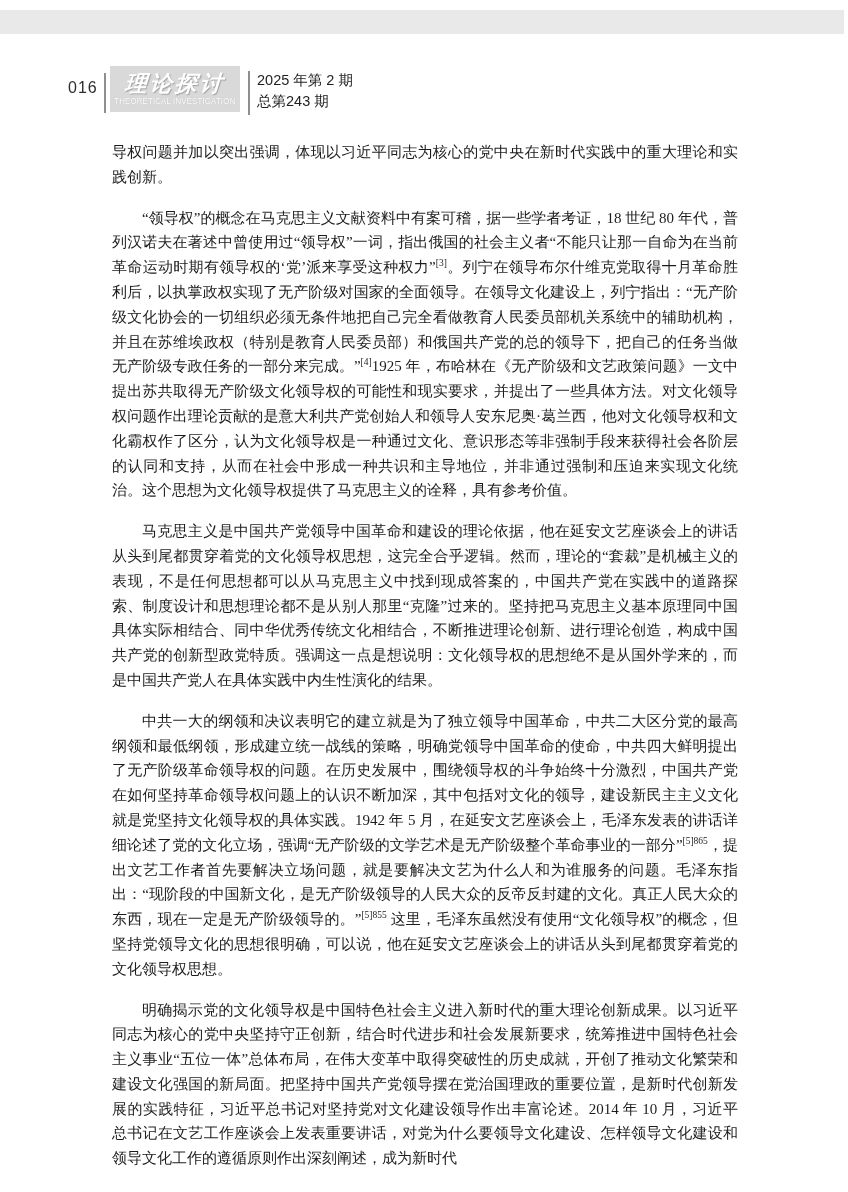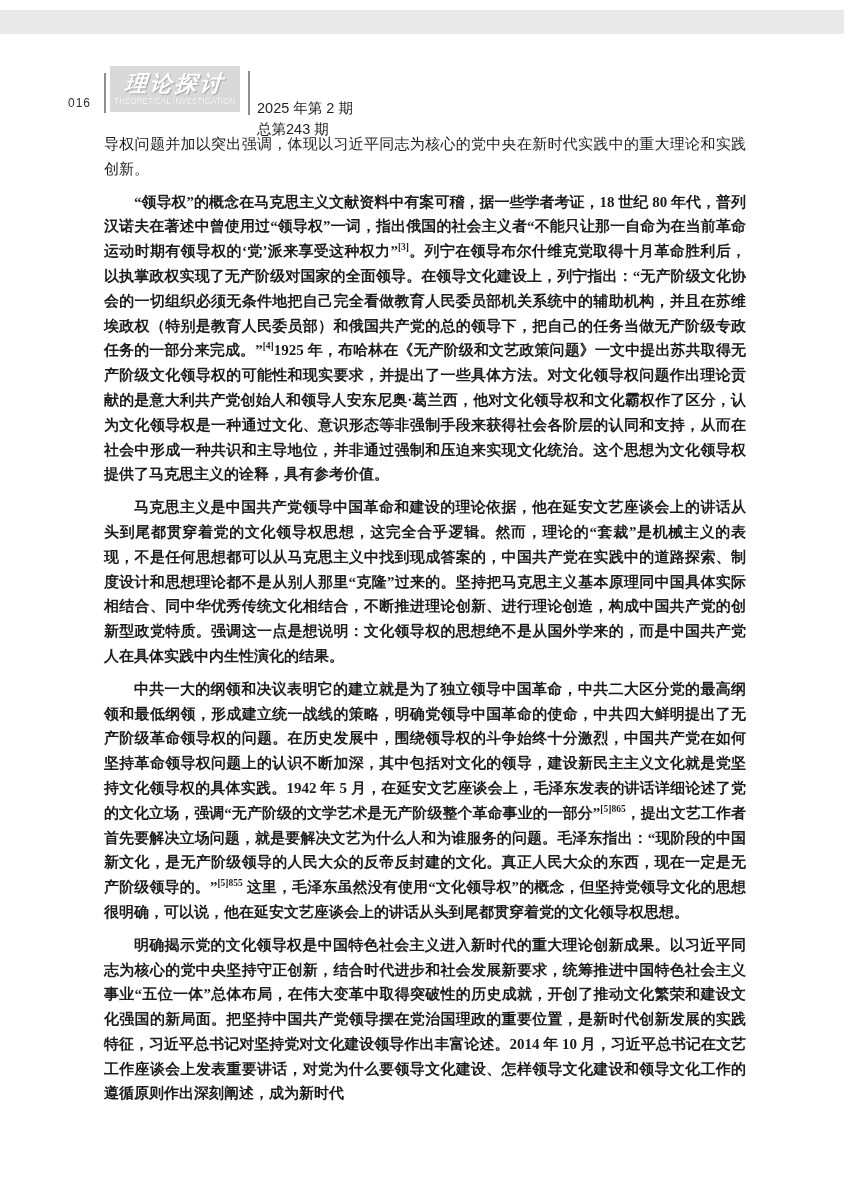--- a/index.html
+++ b/index.html
@@ -10,23 +10,23 @@
   }
   .page { position:absolute; left:0; top:0; width:848px; height:1192px; background:#fff; }
 
   .top-band {
     position:absolute; left:0; top:10px; width:844px; height:24px;
     background:#e9e9e9;
   }
 
   .header { position:absolute; left:0; top:33px; width:848px; height:50px; }
   .page-num {
-    position:absolute; left:68px; top:63px;
+    position:absolute; left:68px; top:46px;
     font-family:"Liberation Sans","DejaVu Sans",sans-serif;
-    font-size:12px; color:#2e2e2e; letter-spacing:1px;
+    font-size:16px; color:#2e2e2e; letter-spacing:1px;
   }
   .vline { position:absolute; width:1.5px; background:#8f8f8f; }
   .vline-1 { left:104px; top:40px; height:40px; }
   .vline-2 { left:248px; top:38px; height:44px; }
 
   .logo-block {
     position:absolute; left:110px; top:33px; width:130px; height:46px;
     background:#d9d9d9; display:flex; flex-direction:column;
     align-items:center; justify-content:center; overflow:hidden;
   }
@@ -39,30 +39,30 @@
   }
   .logo-en {
     font-family:"Liberation Sans","DejaVu Sans",sans-serif;
     font-size:8.5px; line-height:11px; color:#ffffff; letter-spacing:.2px;
     transform:scaleX(.92); white-space:nowrap;
     text-shadow:0 0 1px rgba(120,120,120,.4);
   }
   .issue {
     position:absolute; left:257px; top:37px;
     font-family:"Liberation Sans","DejaVu Sans",sans-serif;
-    font-size:14.5px; line-height:21px; color:#1f1f1f;margin-top:28px;
+    font-size:14.5px; line-height:21px; color:#1f1f1f;
   }
 
   .article {
     position:absolute; left:96px; top:124px; width:658px;
     font-size:15px; line-height:24.8px; color:#1c1c1c;
     text-align:justify; text-justify:inter-ideograph; text-align-last:left;
   }
-  .para { margin:8px; }
-  .para.indent { text-indent:2em;font-weight:bold; }
+  .para { margin:16px; }
+  .para.indent { text-indent:2em; }
   sup.cite {
     font-size:9.5px; line-height:0; vertical-align:super;
     letter-spacing:0; color:#1c1c1c;
     font-family:"Liberation Serif","DejaVu Serif",serif;
   }
 </style>
 </head>
 <body>
 
 <div class="page">

